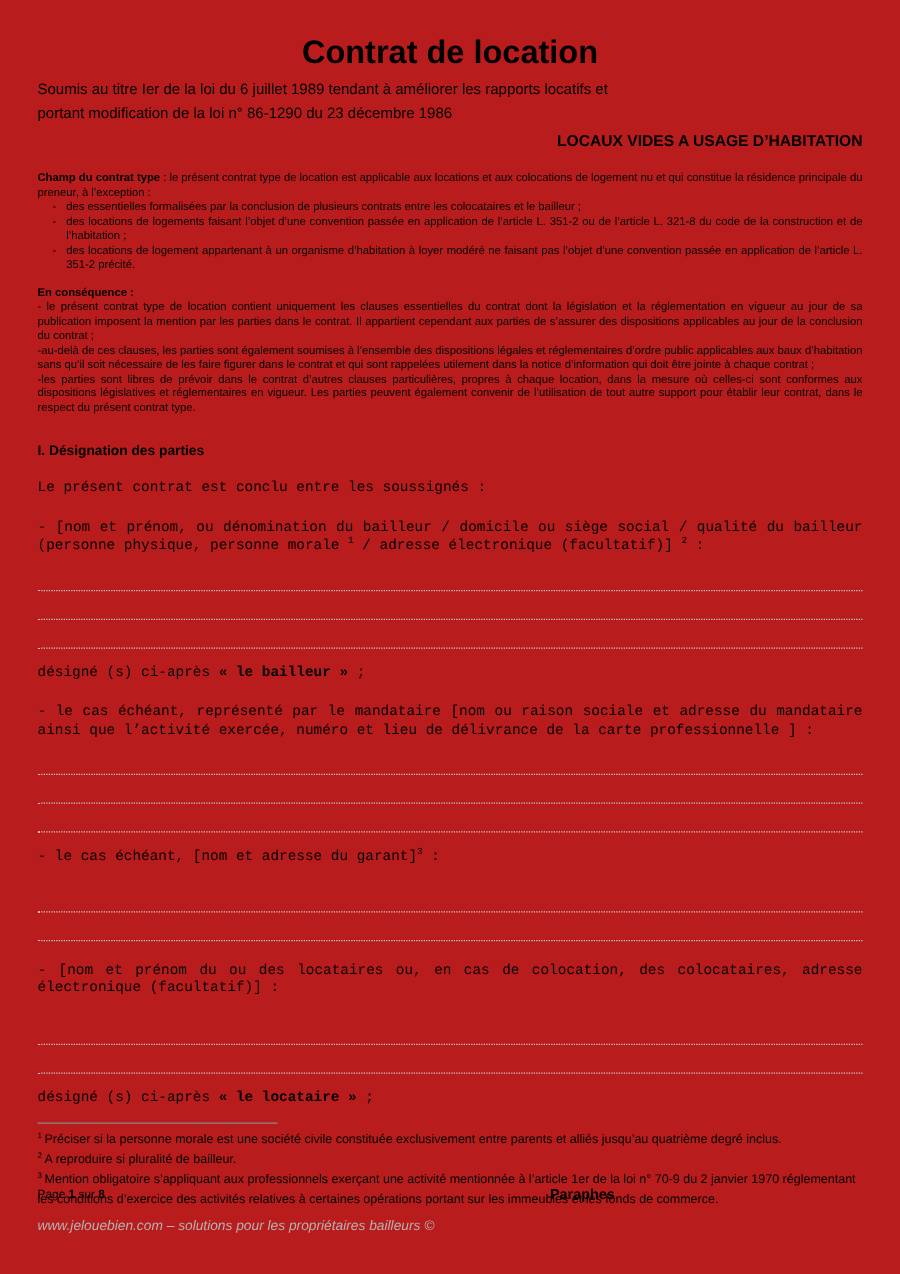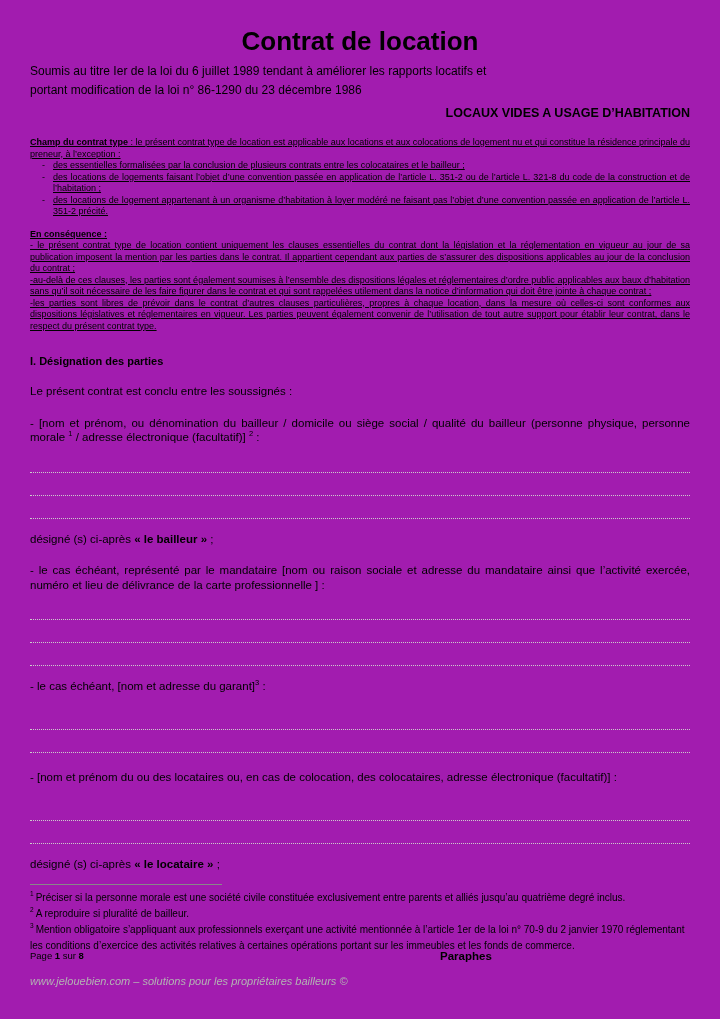--- a/index.html
+++ b/index.html
@@ -2,21 +2,21 @@
 <html><head>
 <meta charset="utf-8">
 <style>
   * { margin: 0; padding: 0; box-sizing: border-box; }
   html, body { background: #ffffff; }
   .page {
     position: relative;
     width: 720px;
     height: 1019px;
     margin: 0 auto;
-    background: #a21caf;
+    background: #b91c1c;
     font-family: "Liberation Sans", sans-serif;
     color: #000000;
     padding: 26px 30px 0 30px;
     overflow: hidden;
   }
   
   .doc-title {
     text-align: center;
     font-size: 26px;
     font-weight: bold;
@@ -33,36 +33,35 @@
     font-weight: bold;
     line-height: 18px;
     margin-top: 4px;
   }
   
   .intro {
     margin-top: 15px;
     font-size: 9px;
     line-height: 11.5px;
     text-align: justify;
-    text-decoration: underline;
   }
   .intro p { text-align: justify; }
   ul.exceptions { list-style: none; padding-left: 10px; }
   ul.exceptions li { position: relative; padding-left: 13px; text-align: justify; }
   ul.exceptions li::before { content: "-"; position: absolute; left: 2px; }
   .consequence-block { margin-top: 11px; }
   
   .sec-heading {
     margin-top: 22px;
     font-size: 11px;
     font-weight: bold;
     line-height: 14px;
   }
   .body-text { font-size: 11.5px; line-height: 14.5px; }
-  .para { text-align: justify; }
+  .para { text-align: justify; font-family: Liberation Mono, monospace; }
   .mt-intro { margin-top: 16px; }
   .mt-para  { margin-top: 17px; }
   sup { font-size: 0.65em; vertical-align: super; line-height: 0; }
   
   .blanks { margin-top: 5px; }
   .blank {
     height: 23px;
     border-bottom: 1px dotted #cccccc;
   }
   .designation { margin-top: 13px; }

